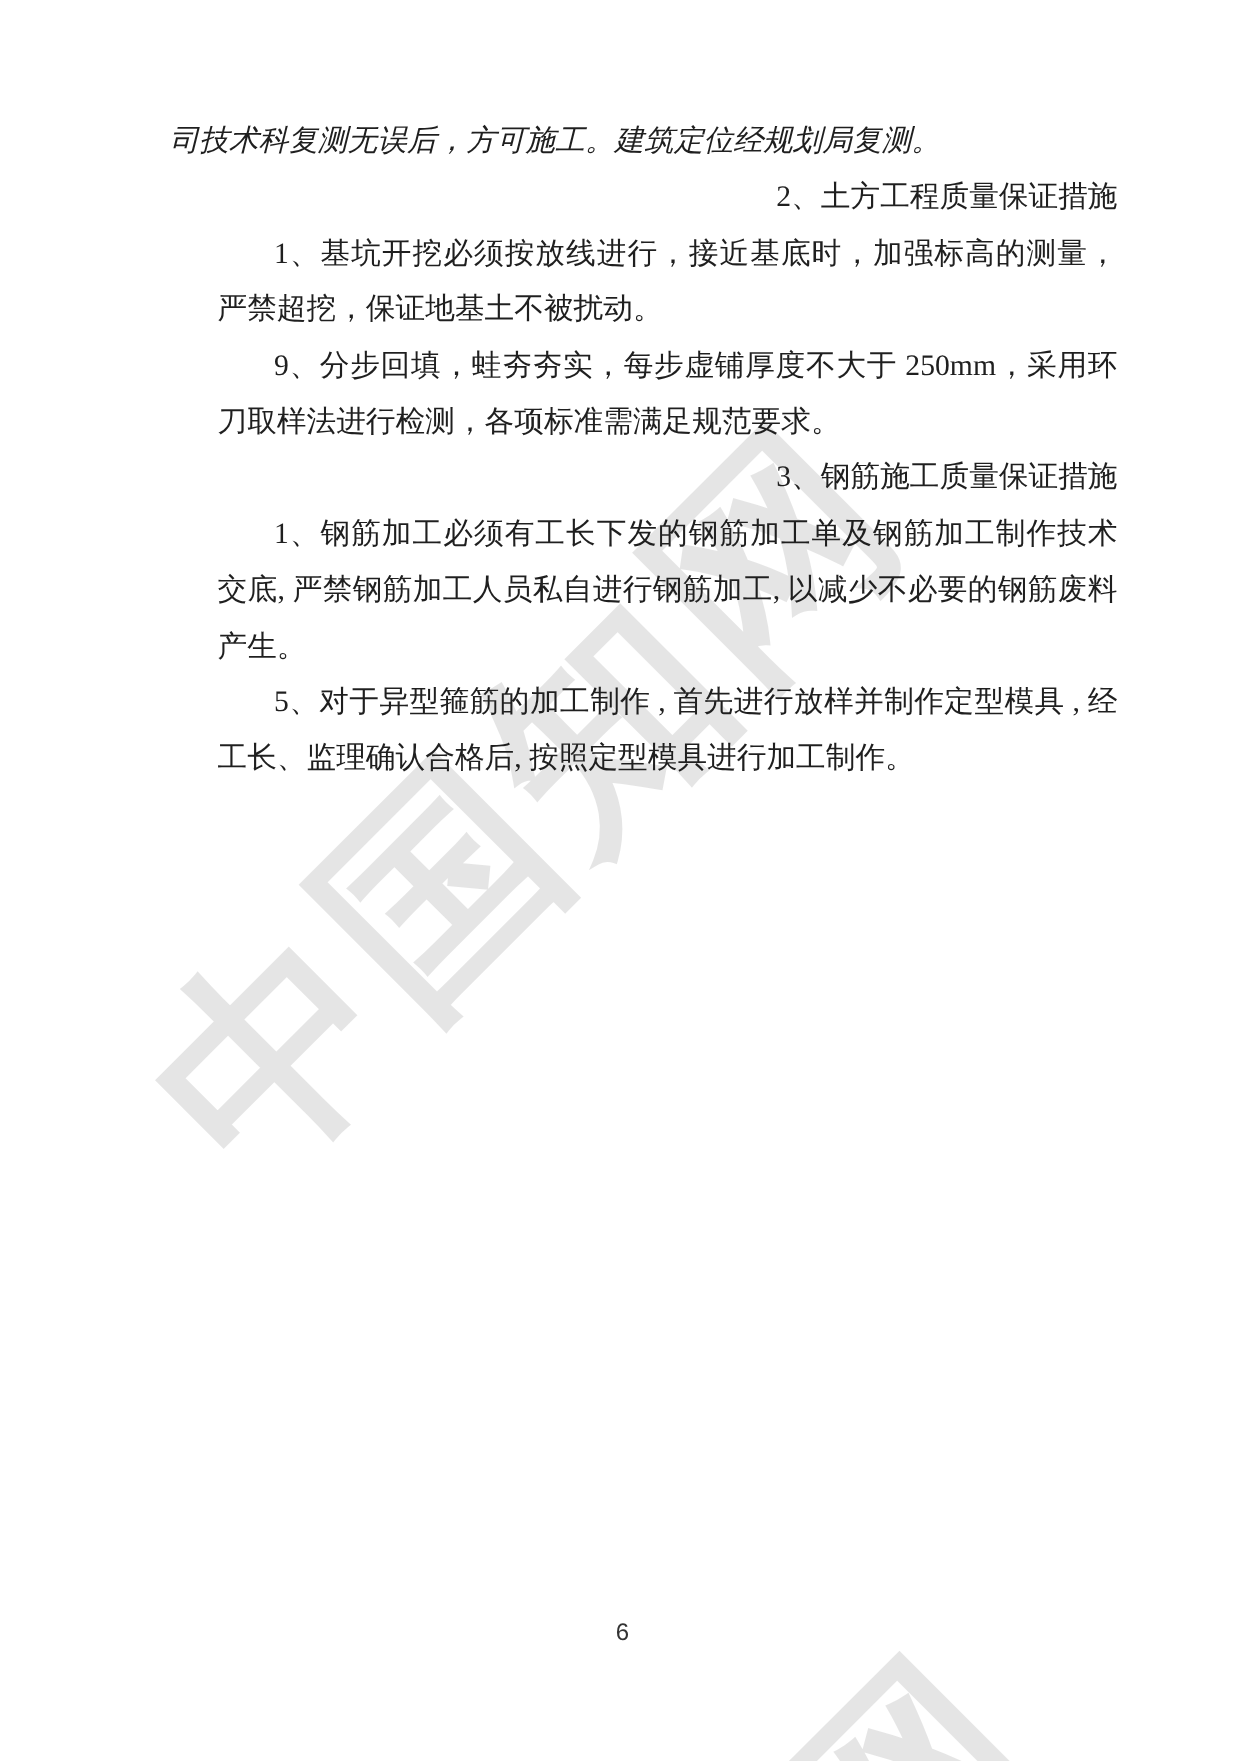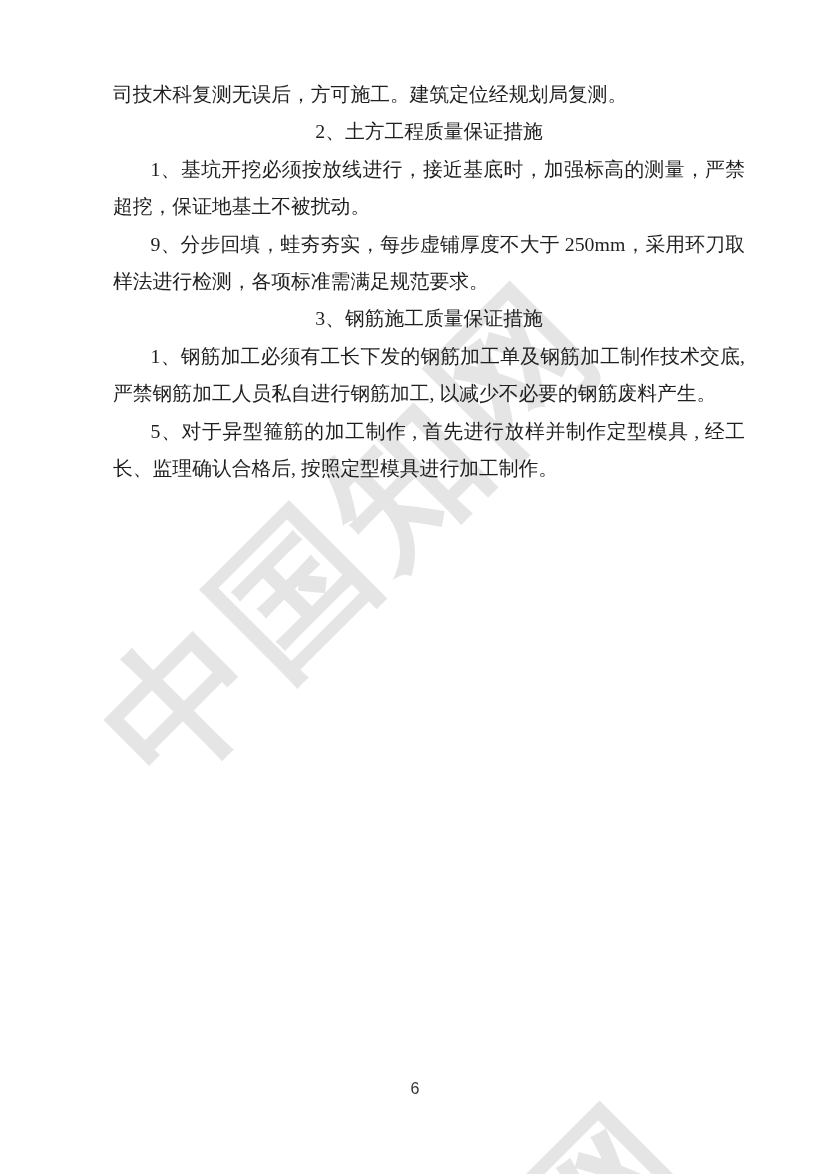--- a/index.html
+++ b/index.html
@@ -38,23 +38,23 @@
     position: absolute;
     z-index: 1;
     left: 113px;
     top: 76px;
     width: 632px;
     font-size: 19.8px;
     line-height: 37.4px;
     text-align: justify;
   }
   .block { margin: 0; }
-  .block.cont    { text-indent: 0; }
-  .block.heading { text-indent: 0; text-align: center; }
-  .block.para    { text-indent: 1.9em; }
+  .block.cont    { text-indent: 0; font-style: italic; }
+  .block.heading { text-indent: 0; text-align: right; }
+  .block.para    { text-indent: 1.9em; margin-left: 32px; }
   
   .page-number {
     position: absolute;
     z-index: 1;
     left: 0;
     right: 0;
     top: 1080px;
     text-align: center;
     font-family: "Liberation Sans", "DejaVu Sans", sans-serif;
     font-size: 16px;

